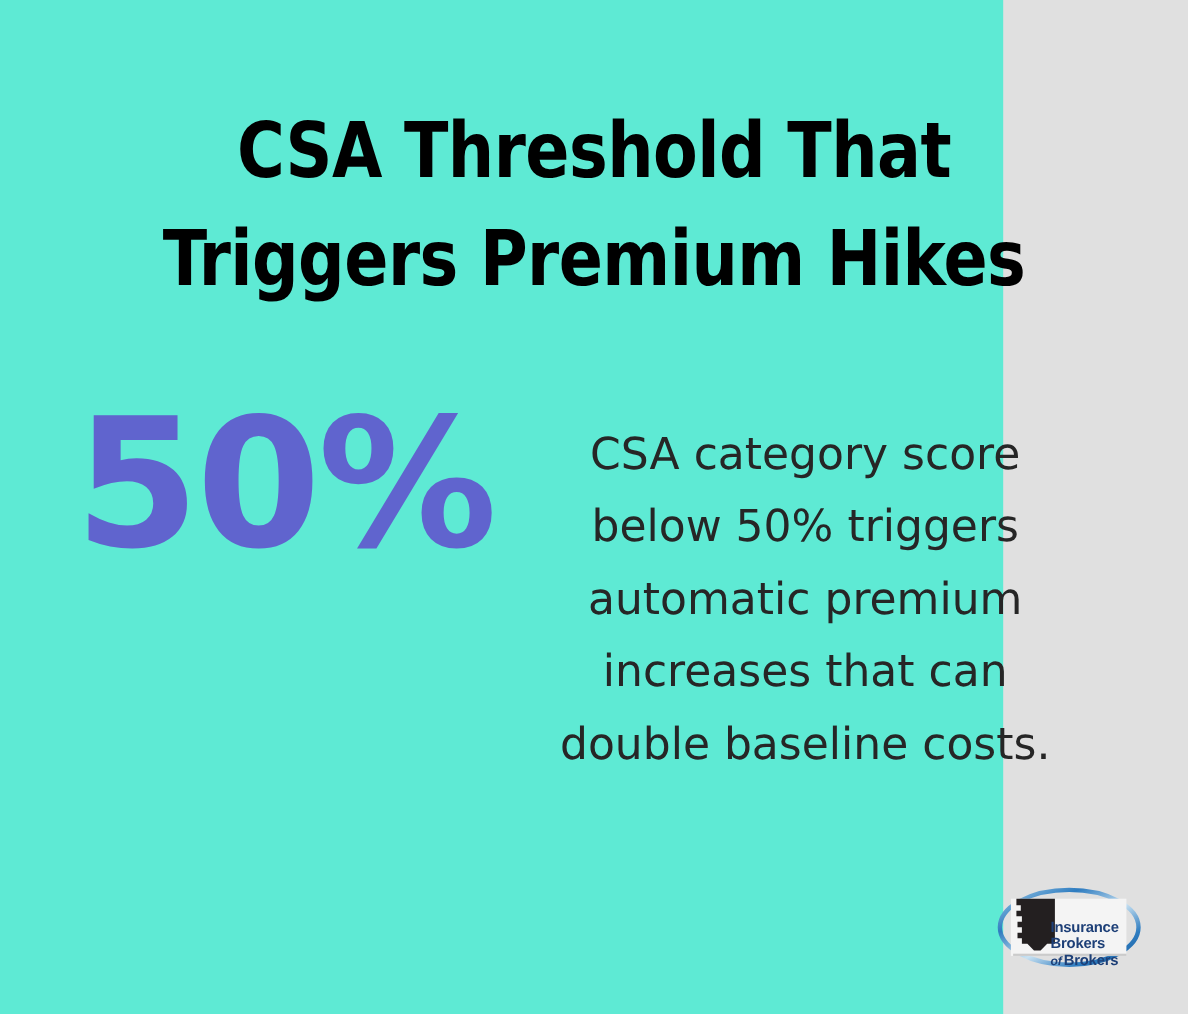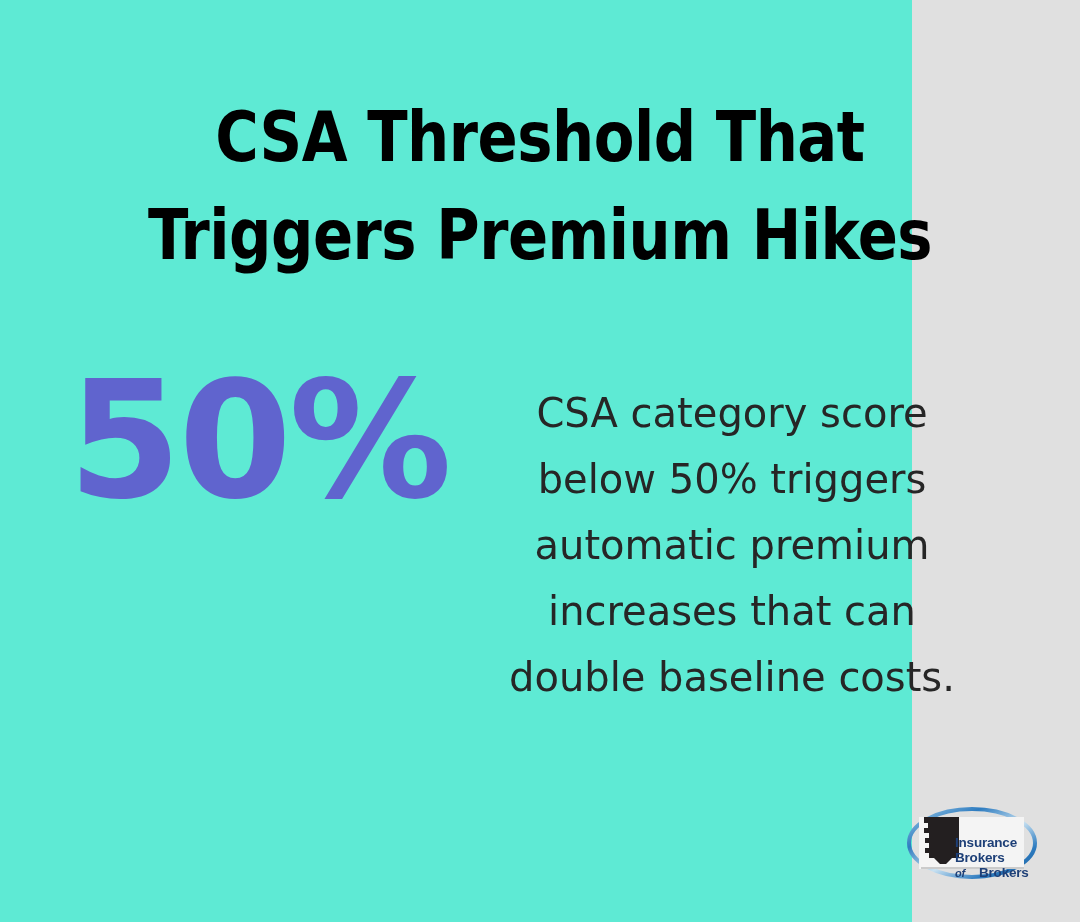--- a/index.html
+++ b/index.html
@@ -113,21 +113,21 @@
     letter-spacing: -0.2px;
     white-space: nowrap;
   }
   .logo-line-1 { font-size: 13.5px; line-height: 15px; margin-top: 32px; }
   .logo-line-2 { font-size: 13.5px; line-height: 15px; }
   .logo-line-3 { font-size: 13.5px; line-height: 16px; }
   .logo-of {
     font-style: italic;
     font-weight: 700;
     font-size: 11px;
-    margin-right: 14px;
+    margin-right: 2px;
   }
 </style>
 </head>
 <body>
 
 <div class="infographic">
 
   <div class="title-block">
     <span class="title-line">CSA Threshold That</span>
     <span class="title-line">Triggers Premium Hikes</span>

